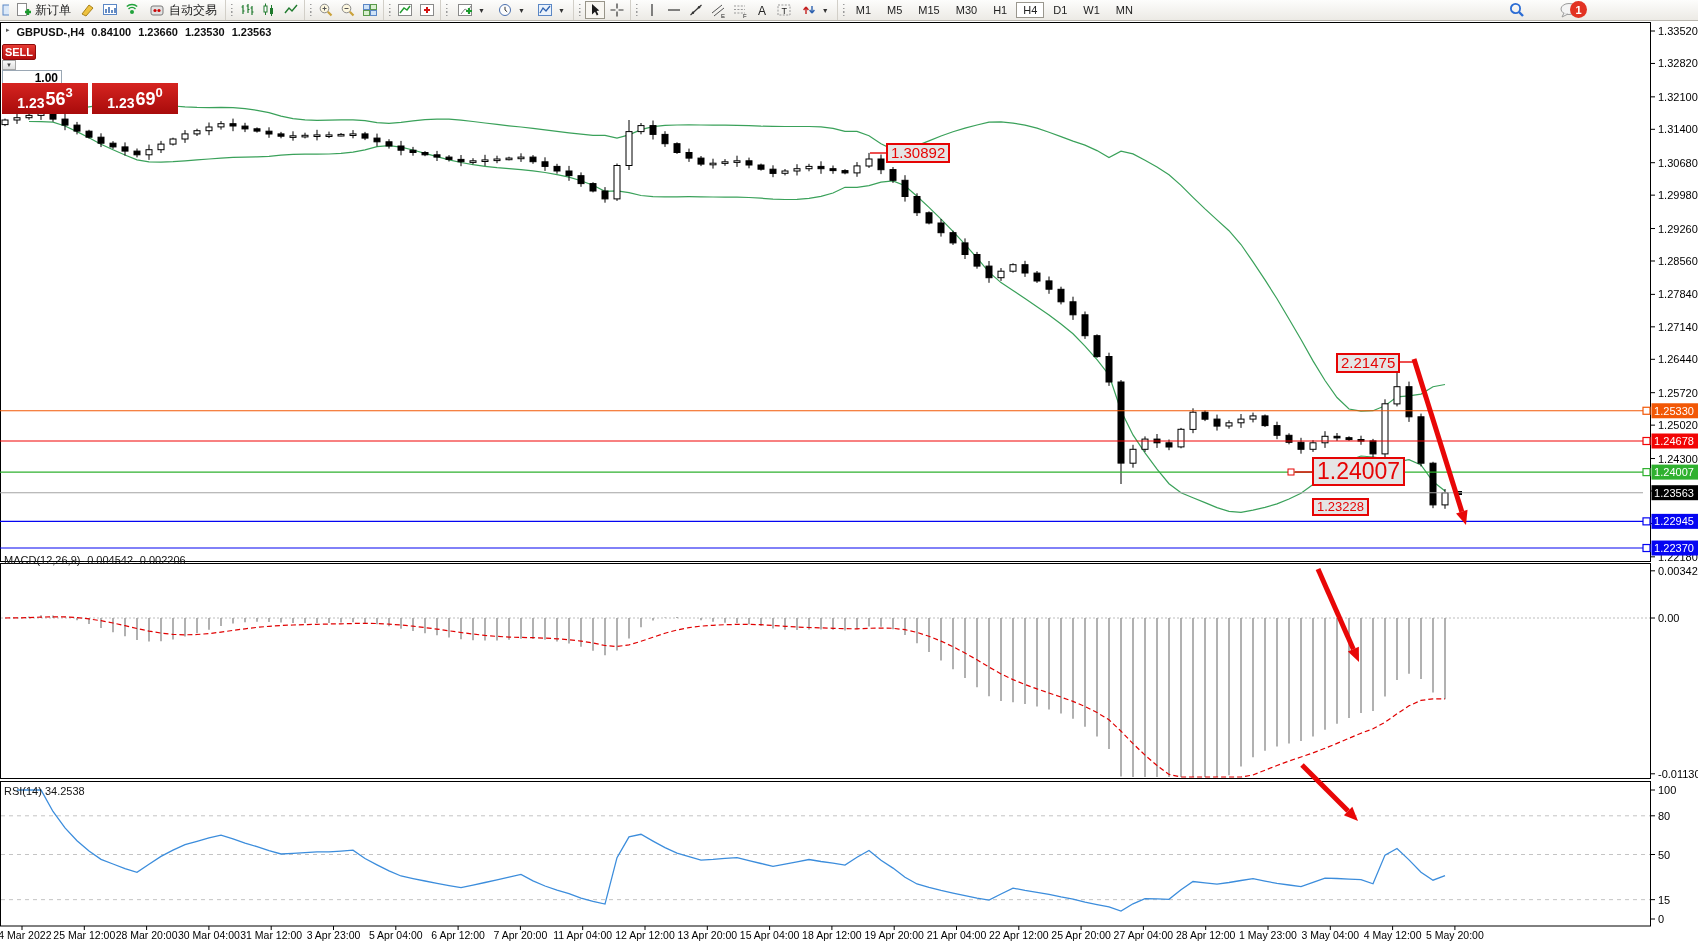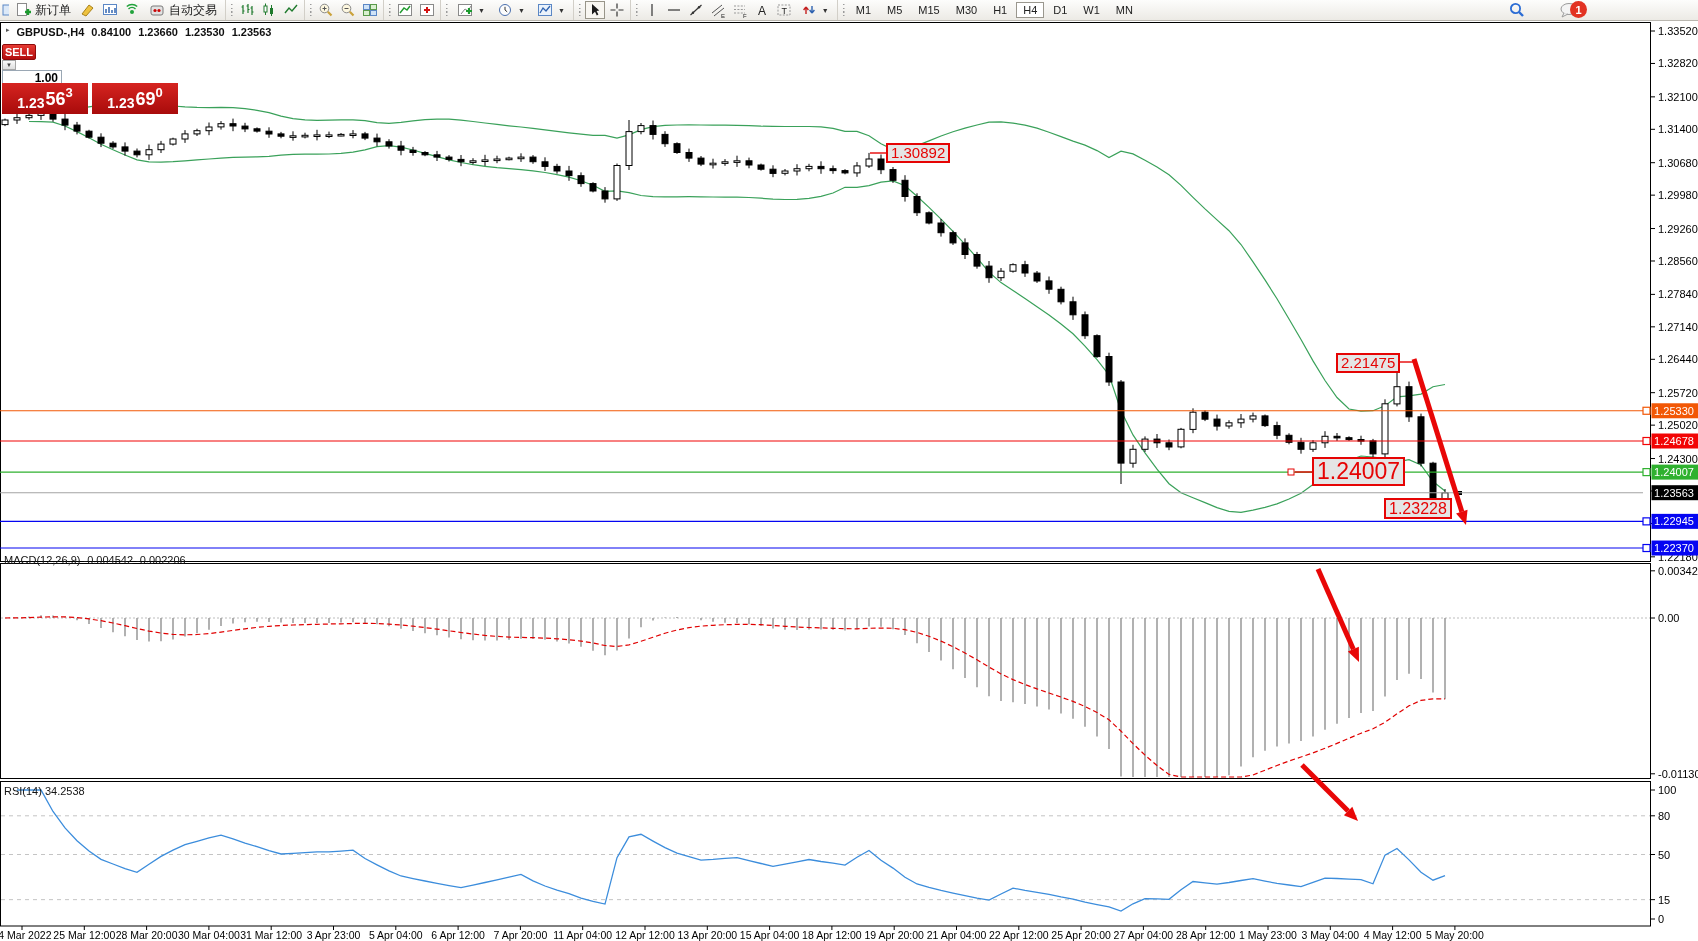--- a/index.html
+++ b/index.html
@@ -876,14 +876,14 @@
         <div class="pb">
           <span class="sm">1.23</span>
           <span class="bg">69</span>
           <span class="sp">0</span>
         </div>
       </div>
     </div>
 
     <div class="ind-label macd">MACD(12,26,9) -0.004542 -0.002206</div>
     <div class="ind-label rsi">RSI(14) 34.2538</div>
-  <div class="callout" style="left: 886px; top: 122px; font-size: 15px;">1.30892</div><div class="callout" style="left: 1336px; top: 332px; font-size: 15px;">2.21475</div><div class="callout" style="left: 1312px; top: 436px; font-size: 23px;">1.24007</div><div class="callout" style="left: 1384px; top: 477px; font-size: 16px;">1.23228</div></div>
+  <div class="callout" style="left: 886px; top: 122px; font-size: 15px;">1.30892</div><div class="callout" style="left: 1336px; top: 332px; font-size: 15px;">2.21475</div><div class="callout" style="left: 1312px; top: 436px; font-size: 23px;">1.24007</div><div class="callout" style="left: 1312px; top: 477px; font-size: 13px;">1.23228</div></div>
 </div>
 
 </body></html>

